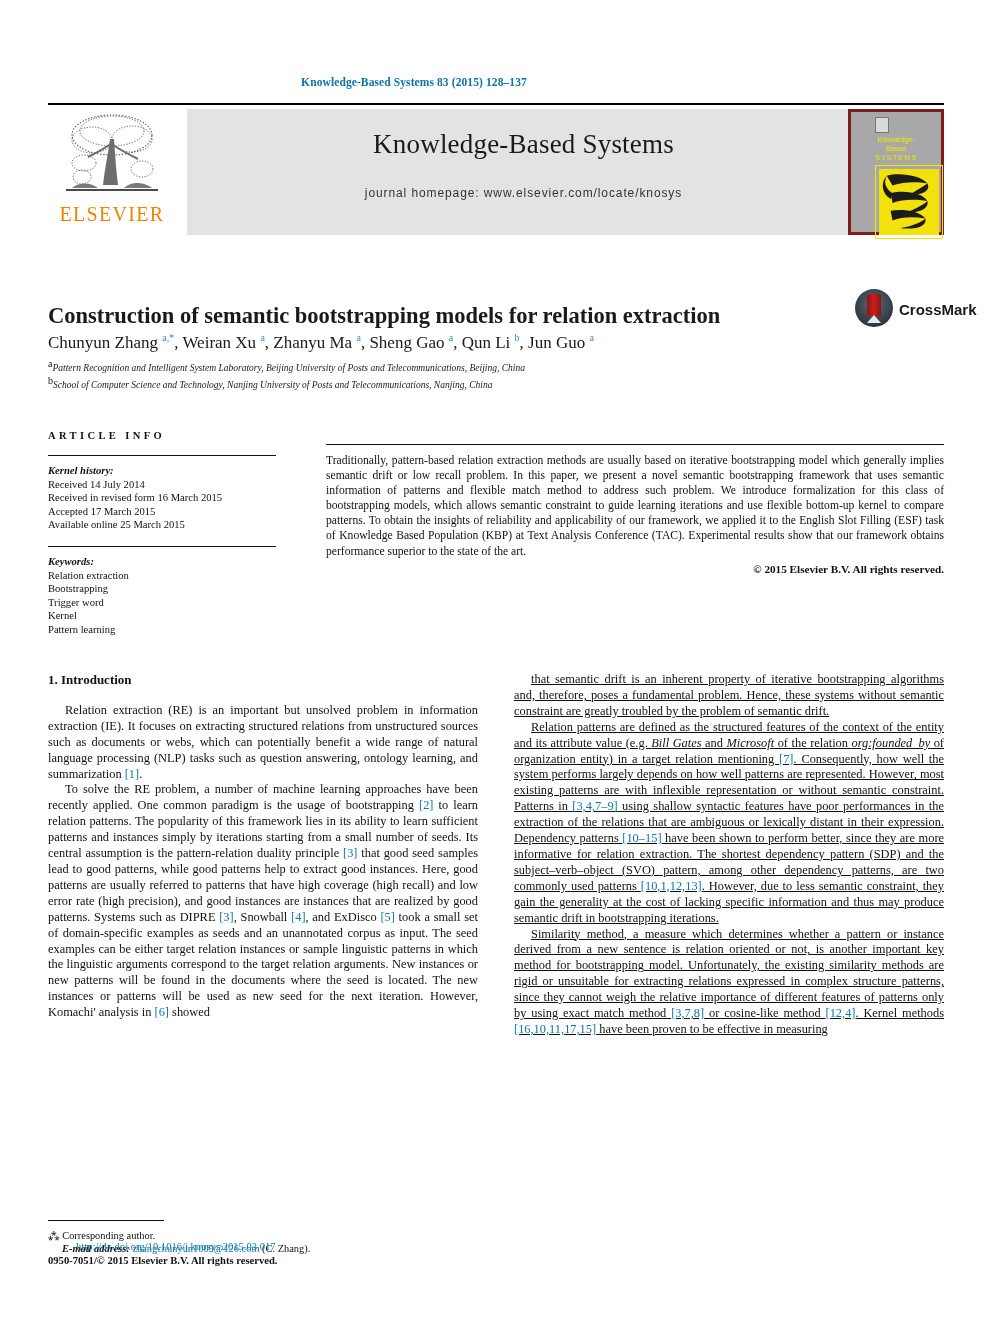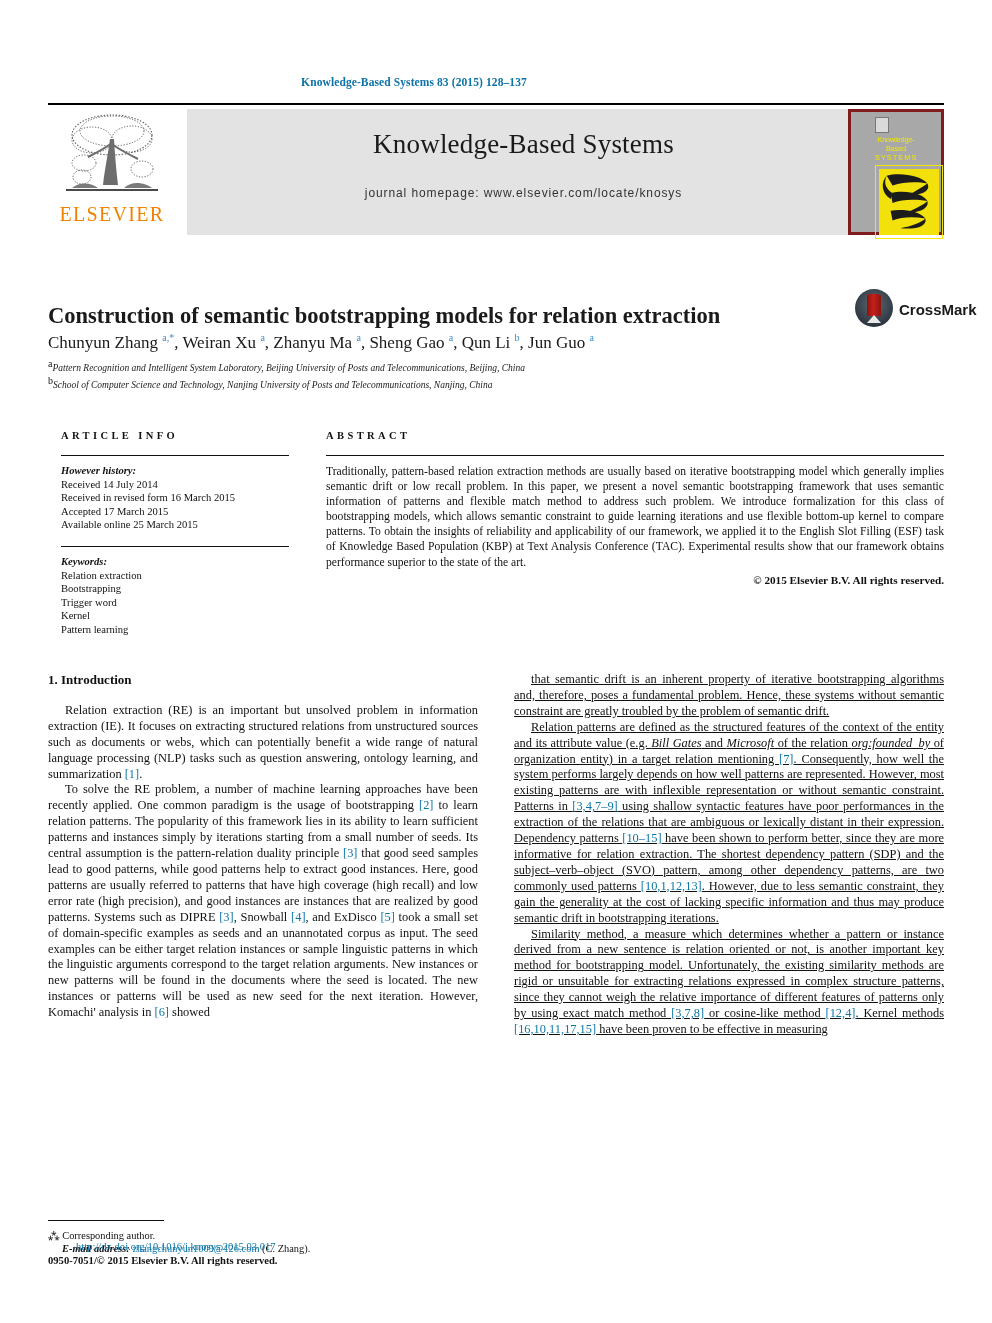--- a/index.html
+++ b/index.html
@@ -231,21 +231,20 @@
     font-size: 10.5px;
     font-weight: bold;
     letter-spacing: 3.4px;
     color: #111;
   }
   .info-col {
     position: absolute;
     left: 48px;
     top: 430px;
     width: 228px;
-    margin-left: 13px;
   }
   .info-rule {
     border-top: 1px solid #111;
     margin-top: 14px;
     padding-top: 8px;
   }
   .info-body {
     font-family: "Liberation Serif", serif;
     font-size: 10.6px;
     line-height: 13.6px;
@@ -408,38 +407,37 @@
   <div class="authors">Chunyun Zhang <sup>a,*</sup>, Weiran Xu <sup>a</sup>, Zhanyu Ma <sup>a</sup>, Sheng Gao <sup>a</sup>, Qun Li <sup>b</sup>, Jun Guo <sup>a</sup></div>
 
   <div class="aff">
     <div><sup>a</sup><span>Pattern Recognition and Intelligent System Laboratory, Beijing University of Posts and Telecommunications, Beijing, China</span></div>
     <div><sup>b</sup><span>School of Computer Science and Technology, Nanjing University of Posts and Telecommunications, Nanjing, China</span></div>
   </div>
 
   <div class="info-col">
     <div class="sec-head">ARTICLE INFO</div>
     <div class="info-rule info-body">
-      <div class="lbl">However history:</div>
+      <div class="lbl">Kernel history:</div>
       <div>Received 14 July 2014</div>
       <div>Received in revised form 16 March 2015</div>
       <div>Accepted 17 March 2015</div>
       <div>Available online 25 March 2015</div>
     </div>
     <div class="info-rule info-body">
       <div class="lbl">Keywords:</div>
       <div>Relation extraction</div>
       <div>Bootstrapping</div>
       <div>Trigger word</div>
       <div>Kernel</div>
       <div>Pattern learning</div>
     </div>
   </div>
 
   <div class="abs-col">
-    <div class="sec-head">ABSTRACT</div>
     <div class="info-rule">
       <div class="abs-body">Traditionally, pattern-based relation extraction methods are usually based on iterative bootstrapping model which generally implies semantic drift or low recall problem. In this paper, we present a novel semantic bootstrapping framework that uses semantic information of patterns and flexible match method to address such problem. We introduce formalization for this class of bootstrapping models, which allows semantic constraint to guide learning iterations and use flexible bottom-up kernel to compare patterns. To obtain the insights of reliability and applicability of our framework, we applied it to the English Slot Filling (ESF) task of Knowledge Based Population (KBP) at Text Analysis Conference (TAC). Experimental results show that our framework obtains performance superior to the state of the art.</div>
       <div class="abs-body abs-copy">© 2015 Elsevier B.V. All rights reserved.</div>
     </div>
   </div>
 
   <div class="col col-left">
     <div class="secnum">1. Introduction</div>
     <p>Relation extraction (RE) is an important but unsolved problem in information extraction (IE). It focuses on extracting structured relations from unstructured sources such as documents or webs, which can potentially benefit a wide range of natural language processing (NLP) tasks such as question answering, ontology learning, and summarization <span class="ref">[1]</span>.</p>
     <p>To solve the RE problem, a number of machine learning approaches have been recently applied. One common paradigm is the usage of bootstrapping <span class="ref">[2]</span> to learn relation patterns. The popularity of this framework lies in its ability to learn sufficient patterns and instances simply by iterations starting from a small number of seeds. Its central assumption is the pattern-relation duality principle <span class="ref">[3]</span> that good seed samples lead to good patterns, while good patterns help to extract good instances. Here, good patterns are usually referred to patterns that have high coverage (high recall) and low error rate (high precision), and good instances are instances that are realized by good patterns. Systems such as DIPRE <span class="ref">[3]</span>, Snowball <span class="ref">[4]</span>, and ExDisco <span class="ref">[5]</span> took a small set of domain-specific examples as seeds and an unannotated corpus as input. The seed examples can be either target relation instances or sample linguistic patterns in which the linguistic arguments correspond to the target relation arguments. New instances or new patterns will be found in the documents where the seed is located. The new instances or patterns will be used as new seed for the next iteration. However, Komachi' analysis in <span class="ref">[6]</span> showed</p>

